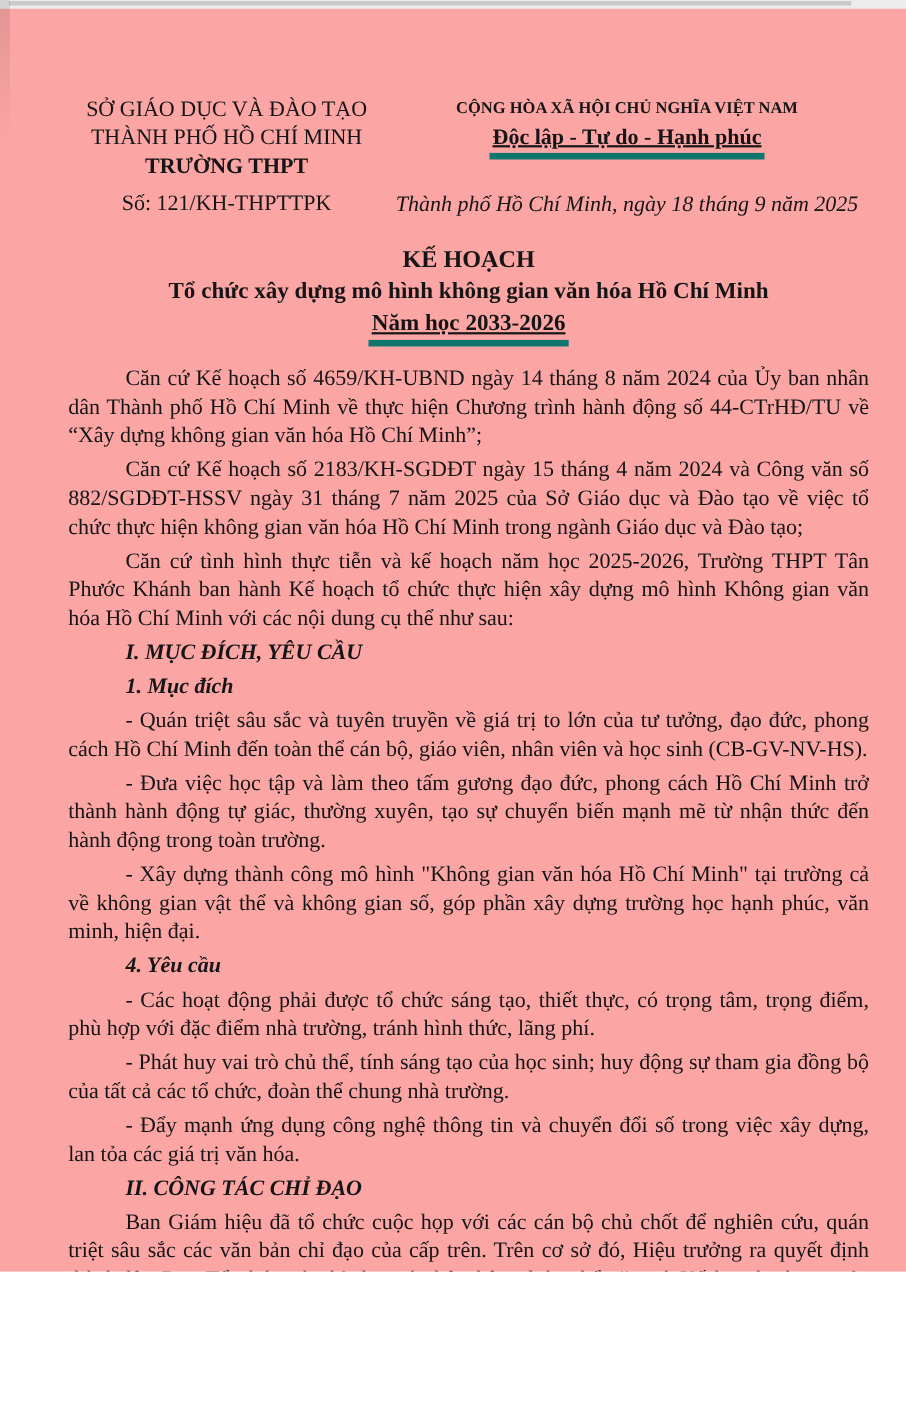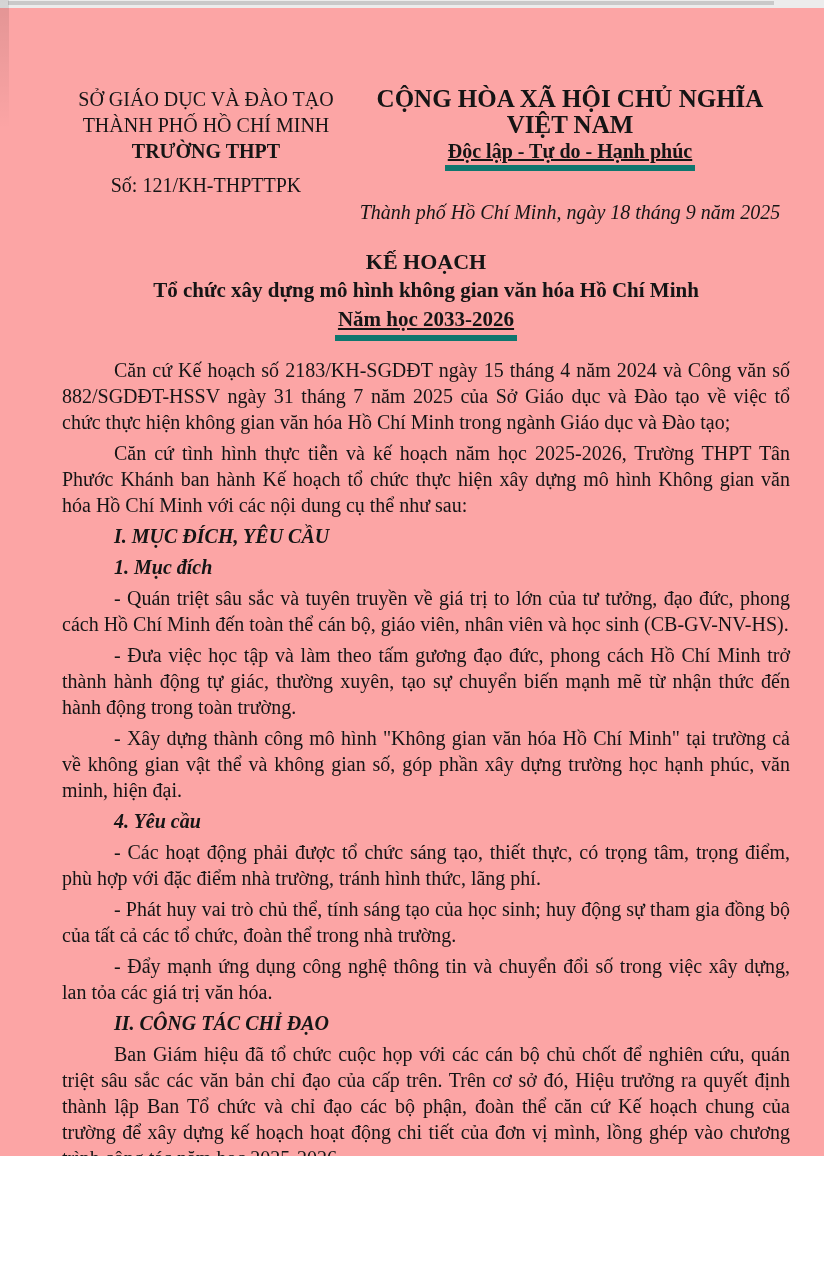--- a/index.html
+++ b/index.html
@@ -19,21 +19,21 @@
                background:linear-gradient(to bottom, rgba(0,0,0,0.10), rgba(0,0,0,0)); }
 
   .content { padding: 86px 34px 0 62px; }
 
   .header { display:flex; align-items:flex-start; }
   .header-left  { width: 288px; text-align:center; font-size:20px; line-height:26px; }
   .header-right { flex:1; text-align:center; font-size:20px; line-height:26px; }
   .bold { font-weight:700; }
   .italic { font-style:italic; }
   .underlined { display:inline-block; border-bottom:6px solid #0f766e; padding:0 3px 1px 3px;text-decoration:underline; }
-  .nat-title { font-size:25px; }
+  .nat-title { font-size:15px; }
   .doc-number { margin-top:8px; font-size:20px; }
   .date-line { margin-top:28px; font-size:20px;text-align:center; }
 
   .title-block { margin-top:22px; margin-bottom:16px; text-align:center; line-height:29px; }
   .t1 { font-size:22px; }
   .t2 { font-size:21px; }
   .t3 { font-size:21px; }
 
   #doc-body { font-size:20px; line-height:26px; }
   #doc-body p { margin:0 0 5px 0; text-indent:52px; text-align:justify; }
@@ -64,29 +64,30 @@
       </div>
     </div>
 
     <div class="title-block">
       <div class="t1 bold">KẾ HOẠCH</div>
       <div class="t2 bold">Tổ chức xây dựng mô hình không gian văn hóa Hồ Chí Minh</div>
       <div class="t3 bold"><span class="underlined">Năm học 2033-2026</span></div>
     </div>
 
     <div id="doc-body">
+        <p class="para">Căn cứ Kế hoạch số 4659/KH-UBND ngày 14 tháng 8 năm 2024 của Ủy ban nhân dân Thành phố Hồ Chí Minh về thực hiện Chương trình hành động số 44-CTrHĐ/TU về “Xây dựng không gian văn hóa Hồ Chí Minh”;</p>
         <p class="para">Căn cứ Kế hoạch số 2183/KH-SGDĐT ngày 15 tháng 4 năm 2024 và Công văn số 882/SGDĐT-HSSV ngày 31 tháng 7 năm 2025 của Sở Giáo dục và Đào tạo về việc tổ chức thực hiện không gian văn hóa Hồ Chí Minh trong ngành Giáo dục và Đào tạo;</p>
         <p class="para">Căn cứ tình hình thực tiễn và kế hoạch năm học 2025-2026, Trường THPT Tân Phước Khánh ban hành Kế hoạch tổ chức thực hiện xây dựng mô hình Không gian văn hóa Hồ Chí Minh với các nội dung cụ thể như sau:</p>
         <p class="heading">I. MỤC ĐÍCH, YÊU CẦU</p>
         <p class="heading">1. Mục đích</p>
         <p class="para">- Quán triệt sâu sắc và tuyên truyền về giá trị to lớn của tư tưởng, đạo đức, phong cách Hồ Chí Minh đến toàn thể cán bộ, giáo viên, nhân viên và học sinh (CB-GV-NV-HS).</p>
         <p class="para">- Đưa việc học tập và làm theo tấm gương đạo đức, phong cách Hồ Chí Minh trở thành hành động tự giác, thường xuyên, tạo sự chuyển biến mạnh mẽ từ nhận thức đến hành động trong toàn trường.</p>
         <p class="para">- Xây dựng thành công mô hình "Không gian văn hóa Hồ Chí Minh" tại trường cả về không gian vật thể và không gian số, góp phần xây dựng trường học hạnh phúc, văn minh, hiện đại.</p>
         <p class="heading">4. Yêu cầu</p>
         <p class="para">- Các hoạt động phải được tổ chức sáng tạo, thiết thực, có trọng tâm, trọng điểm, phù hợp với đặc điểm nhà trường, tránh hình thức, lãng phí.</p>
-        <p class="para">- Phát huy vai trò chủ thể, tính sáng tạo của học sinh; huy động sự tham gia đồng bộ của tất cả các tổ chức, đoàn thể trong nhà trường.</p>
+        <p class="para">- Phát huy vai trò chủ thể, tính sáng tạo của học sinh; huy động sự tham gia đồng bộ của tất cả các tổ chức, đoàn thể chung nhà trường.</p>
         <p class="para">- Đẩy mạnh ứng dụng công nghệ thông tin và chuyển đổi số trong việc xây dựng, lan tỏa các giá trị văn hóa.</p>
         <p class="heading">II. CÔNG TÁC CHỈ ĐẠO</p>
         <p class="para">Ban Giám hiệu đã tổ chức cuộc họp với các cán bộ chủ chốt để nghiên cứu, quán triệt sâu sắc các văn bản chỉ đạo của cấp trên. Trên cơ sở đó, Hiệu trưởng ra quyết định thành lập Ban Tổ chức và chỉ đạo các bộ phận, đoàn thể căn cứ Kế hoạch chung của trường để xây dựng kế hoạch hoạt động chi tiết của đơn vị mình, lồng ghép vào chương trình công tác năm học 2025-2026.</p>
       </div>
 
   </div>
 </div>
 
 </body></html>

